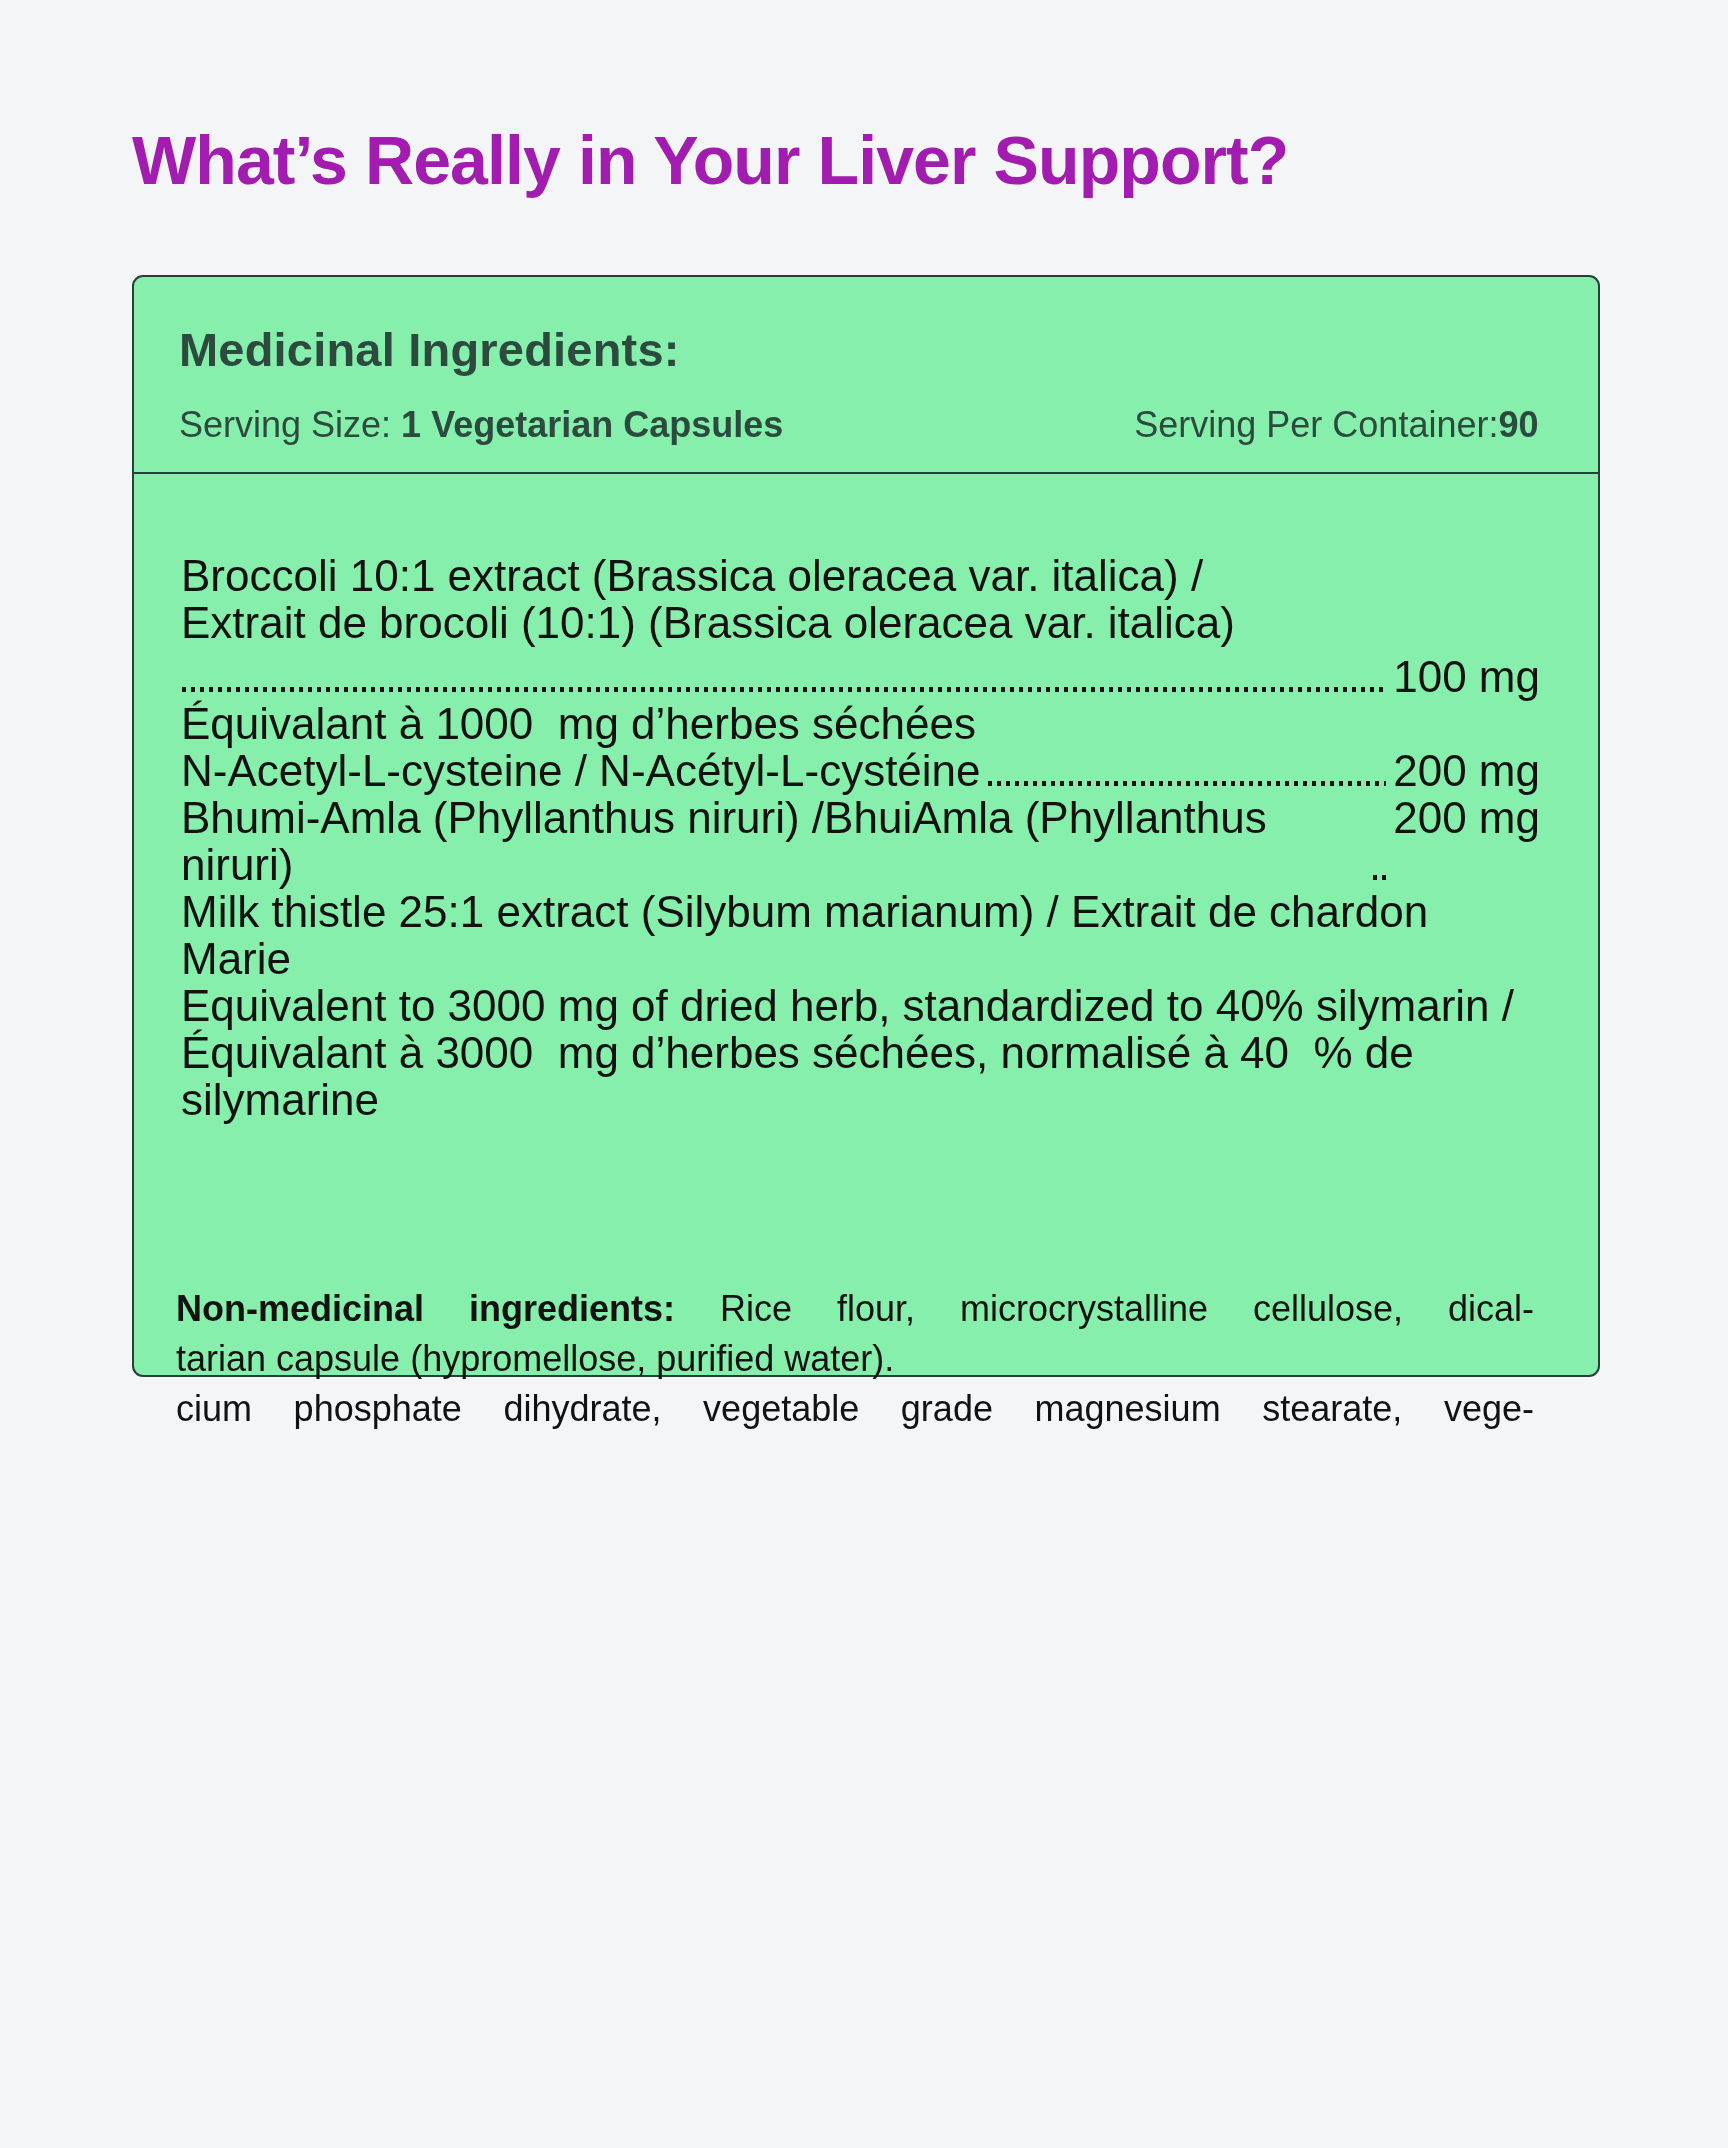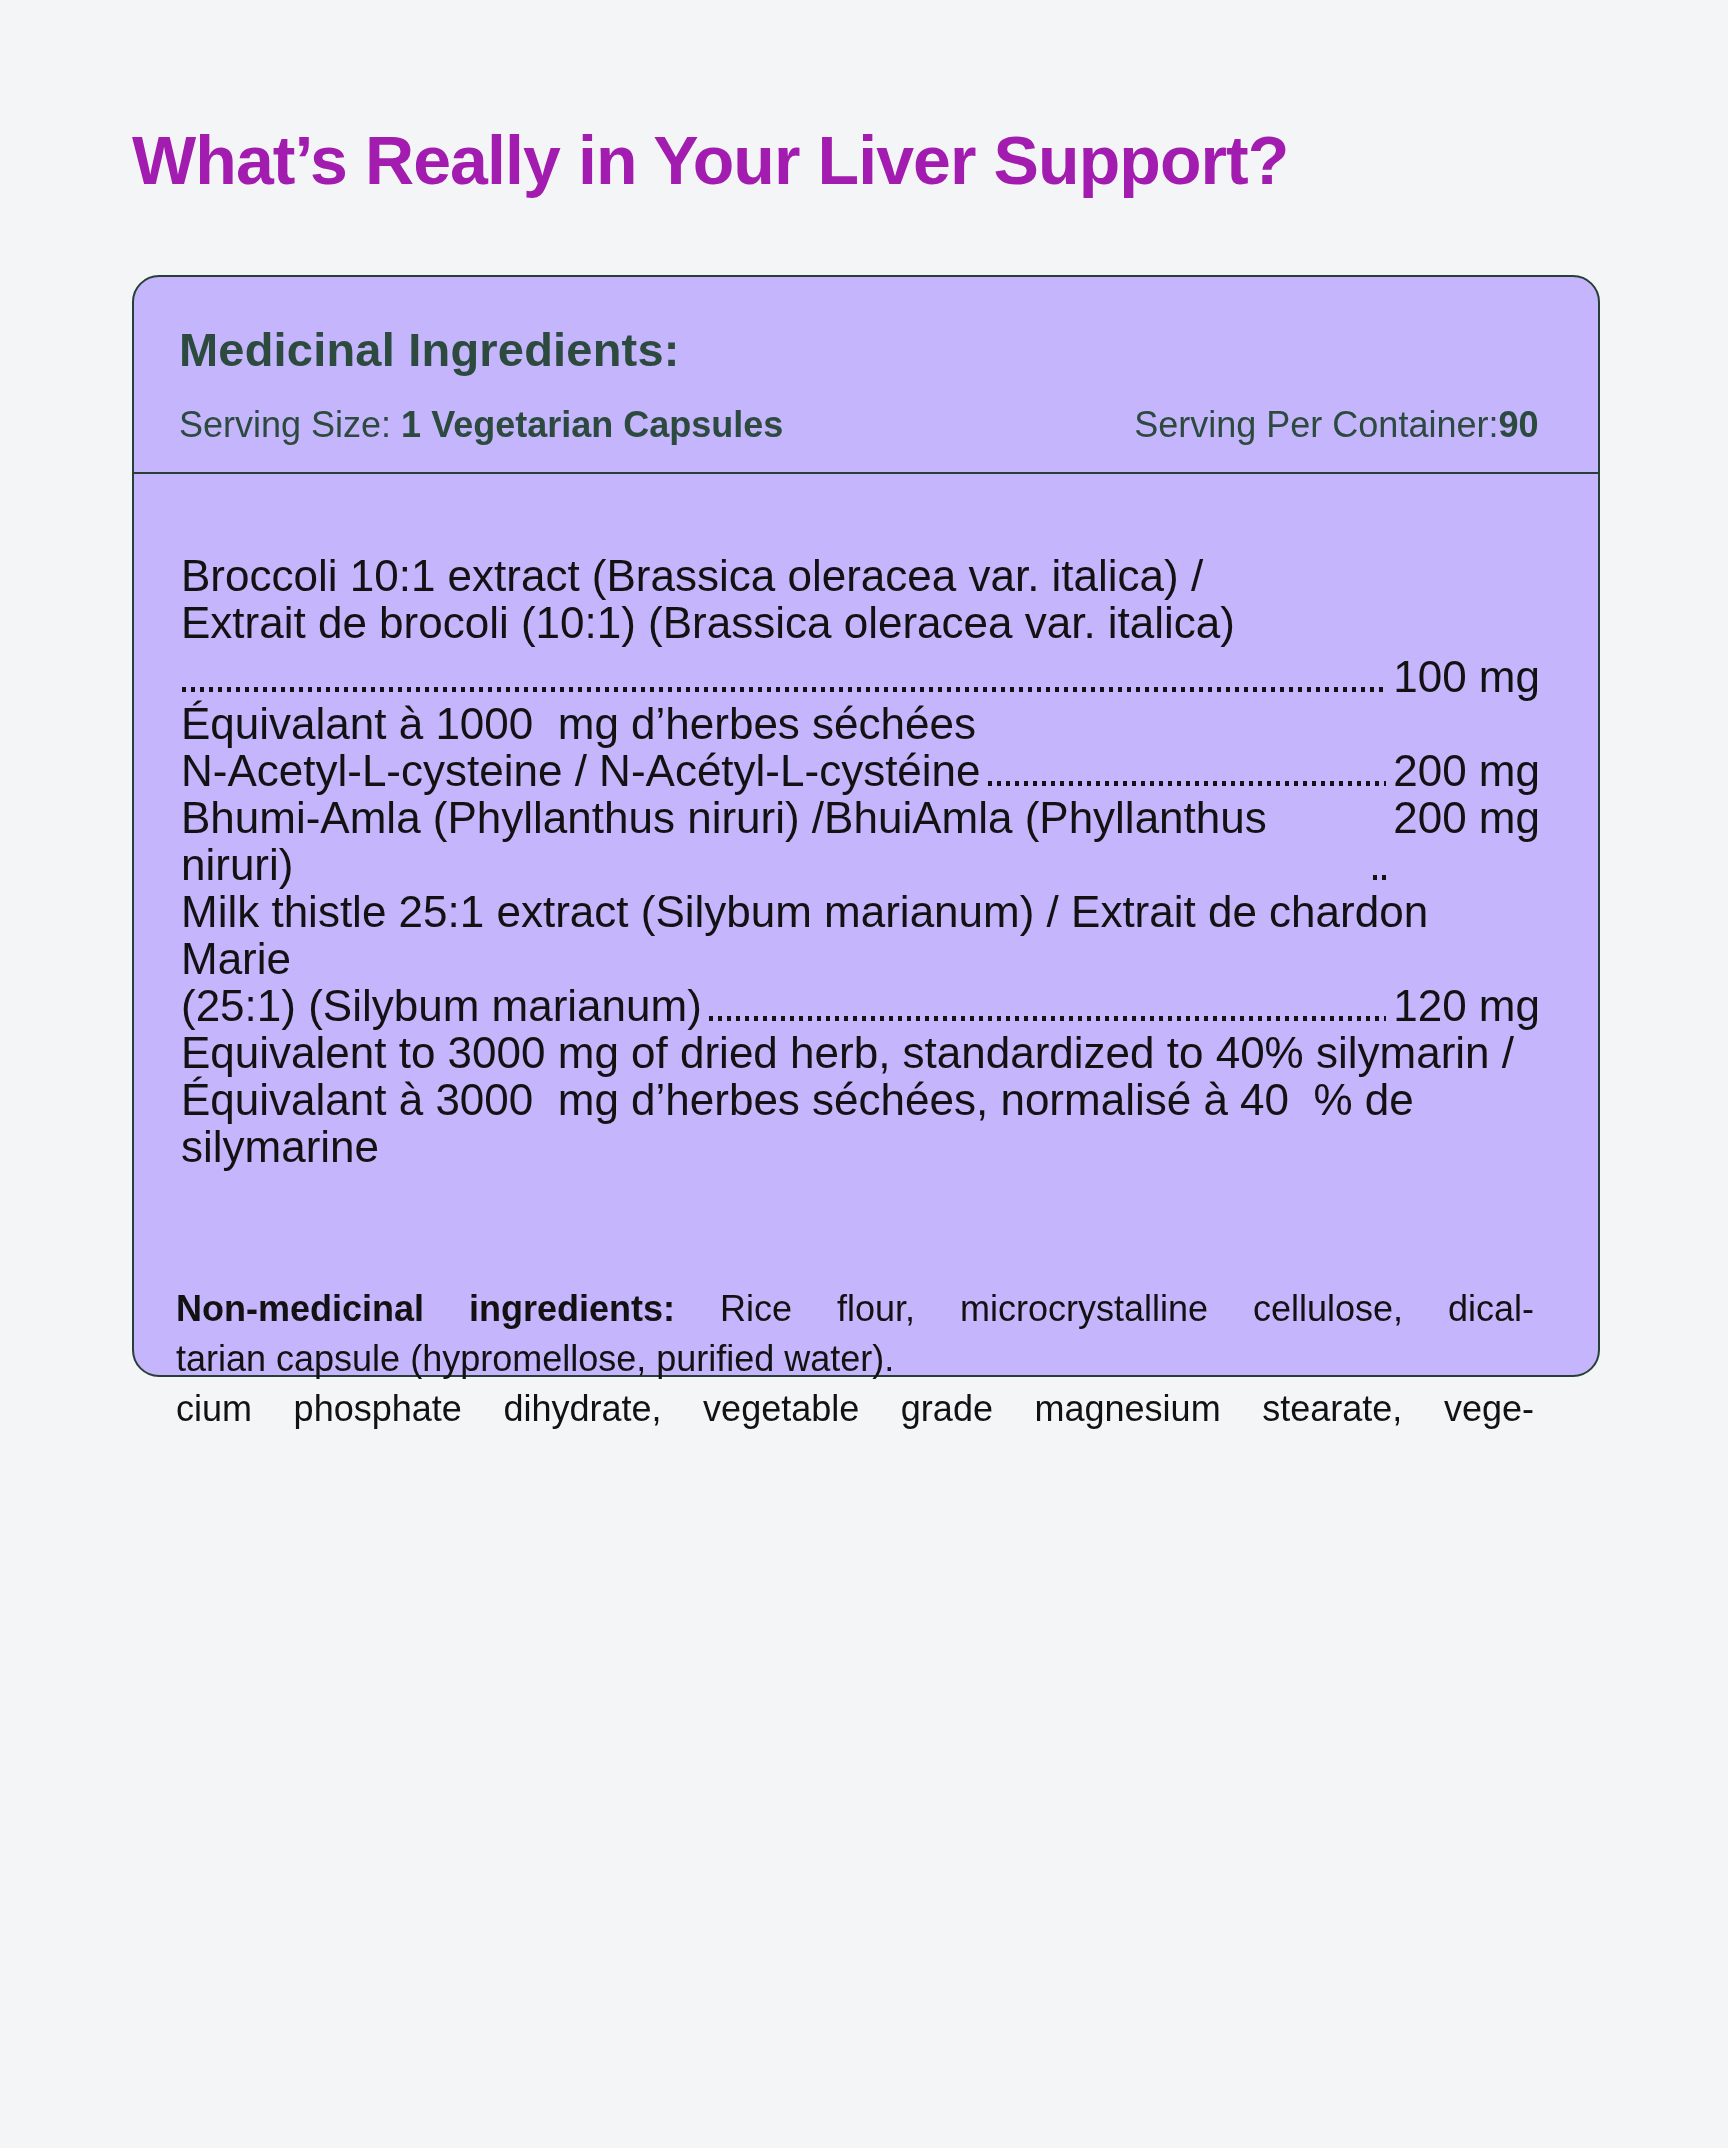--- a/index.html
+++ b/index.html
@@ -13,22 +13,22 @@
   .page-title {
     position:absolute; left:132px; top:125px; margin:0;
     width:1500px;
     font-size:68px; line-height:1.05; font-weight:700;
     letter-spacing:-0.9px;
     color:#a21caf;
   }
   .panel {
     position:absolute; left:132px; top:275px;
     width:1468px; height:1102px; box-sizing:border-box;
-    border:2.7px solid #273f36; border-radius:27px;
-    background:#c4b5fd;
+    border:2.7px solid #273f36; border-radius:11px;
+    background:#86efac;
   }
   .panel-header { box-sizing:border-box; height:195px; padding:45px 45px 0 45px; }
   .panel-heading {
     margin:0; font-size:47px; font-weight:700; color:#2c4a3d; letter-spacing:0.2px;
   }
   .serving-row {
     display:flex; justify-content:space-between; align-items:baseline;
     margin-top:27px; padding-right:14.5px;
     font-size:36px; color:#2c4a3d;text-align:right;
   }
@@ -101,25 +101,20 @@
         </div>
         <div class="ing-row">
           <span class="itext">Bhumi-Amla (Phyllanthus niruri) /BhuiAmla (Phyllanthus niruri)</span>
           <span class="leader"></span>
           <span class="amount">200 mg</span>
         </div>
         <div class="ing-row">
           <span class="itext">Milk thistle 25:1 extract (Silybum marianum) / Extrait de chardon Marie</span>
         </div>
         <div class="ing-row">
-          <span class="itext">(25:1) (Silybum marianum)</span>
-          <span class="leader"></span>
-          <span class="amount">120 mg</span>
-        </div>
-        <div class="ing-row">
           <span class="itext">Equivalent to 3000 mg of dried herb, standardized to 40% silymarin /</span>
         </div>
         <div class="ing-row">
           <span class="itext">Équivalant à 3000  mg d’herbes séchées, normalisé à 40  % de</span>
         </div>
         <div class="ing-row">
           <span class="itext">silymarine</span>
         </div>
       </div>
   </section>

